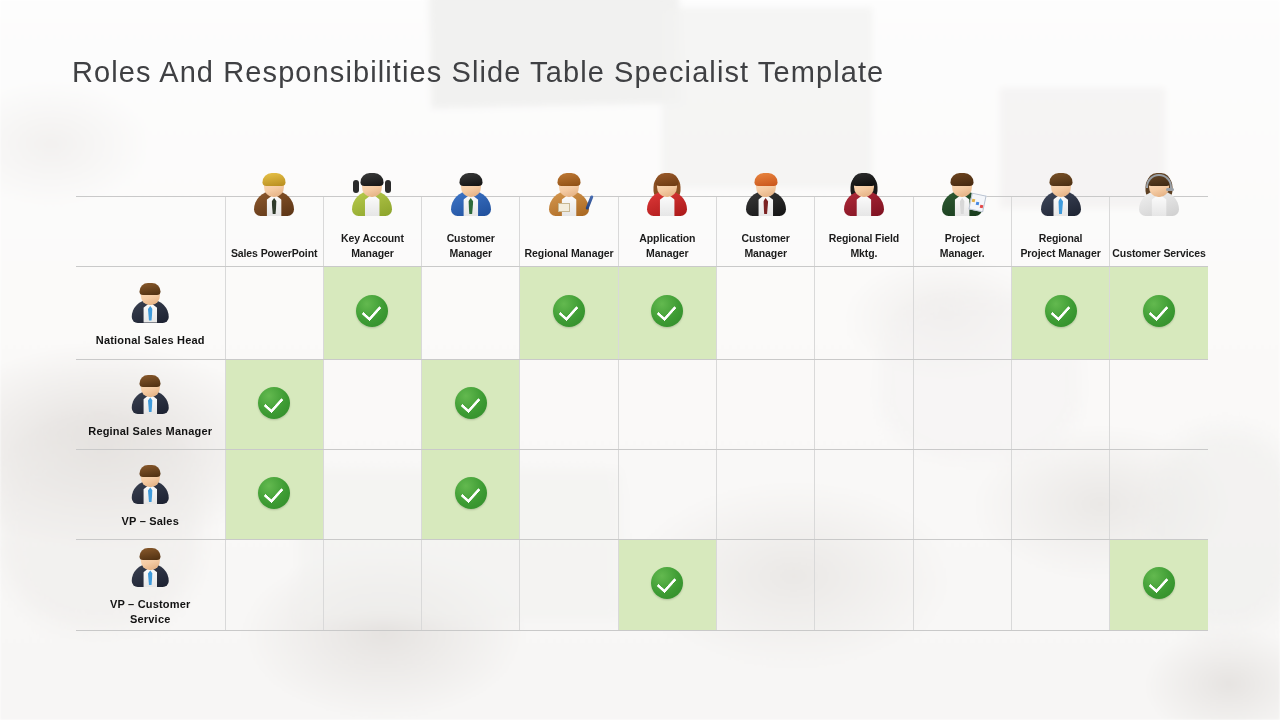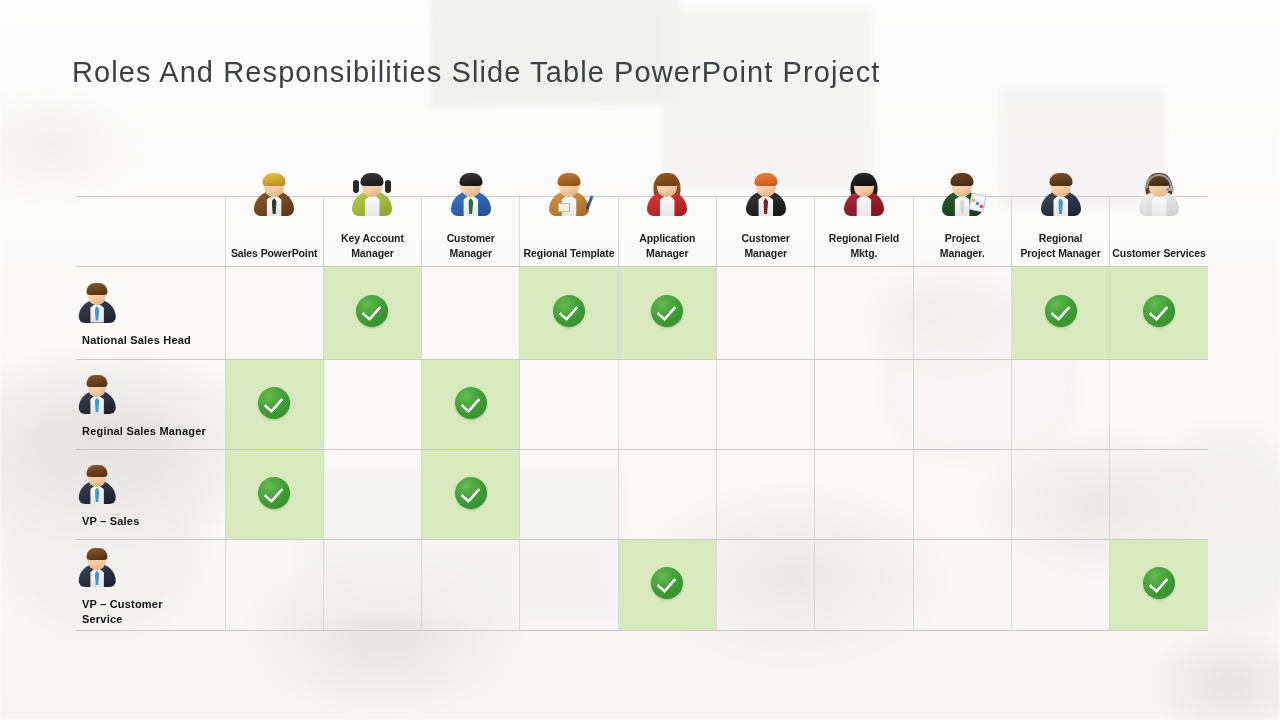--- a/index.html
+++ b/index.html
@@ -103,20 +103,21 @@
   }
 
   
   .body-row { height: 90px; }
   .body-row.r1 { height: 93px; }
   .body-row.r4 { height: 91px; }
 
   .row-head {
     border-bottom: 1px solid #c9c9c9;
     border-right: 1px solid #d9d9d9;
+    text-align: center;
     vertical-align: middle;
   }
   .row-head-inner { padding-top: 4px; }
   .row-label {
     font-size: 11px;
     font-weight: 700;
     color: #121212;
     line-height: 15px;
     letter-spacing: .2px;
     margin-top: 4px;
@@ -216,21 +217,21 @@
 <div id="backdrop">
   <div class="sheet s1"></div>
   <div class="sheet s2"></div>
   <div class="sheet s3"></div>
   <div class="sheet s4"></div>
   <div class="sheet s5"></div>
   <div class="sheet s6"></div>
   <div class="sheet s7"></div>
 </div>
 
-<div id="title">Roles And Responsibilities Slide Table PowerPoint Project</div>
+<div id="title">Roles And Responsibilities Slide Table Specialist Template</div>
 
 <table id="matrix">
   <tbody id="matrix-body">
       <tr class="head-row">
         <td class="corner-cell head-cell"></td>
         <td class="col-cell head-cell">
           <div class="head-inner">
             <span class="head-avatar"><span class="avatar" style="width: 46px; height: 46px;"><span class="body" style="background: linear-gradient(160deg, rgb(143, 90, 46), rgb(90, 52, 21)); width: 40px; height: 25px; border-radius: 20px 20px 7px 7px;"></span><span class="shirt" style="width: 15px; height: 22px;"></span><span class="tie" style="background: rgb(47, 58, 42); width: 5px; height: 16px;"></span><span class="head" style="width: 20px; height: 22px; top: 3px;"></span><span class="hair" style="background: linear-gradient(170deg, rgb(232, 195, 74), rgb(183, 140, 30)); width: 23px; height: 13px; top: 1px; border-radius: 12px 12px 5px 5px;"></span></span></span>
             <div class="head-label">Sales PowerPoint</div>
           </div>
@@ -243,21 +244,21 @@
         </td>
         <td class="col-cell head-cell">
           <div class="head-inner">
             <span class="head-avatar"><span class="avatar" style="width: 46px; height: 46px;"><span class="body" style="background: linear-gradient(160deg, rgb(63, 119, 201), rgb(31, 79, 155)); width: 40px; height: 25px; border-radius: 20px 20px 7px 7px;"></span><span class="shirt" style="width: 15px; height: 22px;"></span><span class="tie" style="background: rgb(46, 107, 58); width: 5px; height: 16px;"></span><span class="head" style="width: 20px; height: 22px; top: 3px;"></span><span class="hair" style="background: linear-gradient(170deg, rgb(58, 58, 58), rgb(18, 18, 18)); width: 23px; height: 13px; top: 1px; border-radius: 12px 12px 5px 5px;"></span></span></span>
             <div class="head-label">Customer<br>Manager</div>
           </div>
         </td>
         <td class="col-cell head-cell">
           <div class="head-inner">
             <span class="head-avatar"><span class="avatar" style="width: 46px; height: 46px;"><span class="body" style="background: linear-gradient(160deg, rgb(215, 154, 82), rgb(168, 102, 31)); width: 40px; height: 25px; border-radius: 20px 20px 7px 7px;"></span><span class="shirt" style="width: 15px; height: 22px;"></span><span class="head" style="width: 20px; height: 22px; top: 3px;"></span><span class="hair" style="background: linear-gradient(170deg, rgb(192, 122, 54), rgb(142, 79, 19)); width: 23px; height: 13px; top: 1px; border-radius: 12px 12px 5px 5px;"></span><span class="acc" style="right: 1px; bottom: 8px; width: 3px; height: 15px; background: linear-gradient(rgb(74, 111, 181), rgb(34, 64, 124)); transform: rotate(22deg); border-radius: 1.5px; z-index: 6;"></span><span class="acc" style="left: 12px; bottom: 6px; width: 12px; height: 9px; background: rgb(243, 237, 220); border: 1px solid rgb(200, 184, 147); z-index: 6;"></span></span></span>
-            <div class="head-label">Regional Template</div>
+            <div class="head-label">Regional Manager</div>
           </div>
         </td>
         <td class="col-cell head-cell">
           <div class="head-inner">
             <span class="head-avatar"><span class="avatar" style="width: 46px; height: 46px;"><span class="acc" style="left: 50%; top: 2px; transform: translateX(-50%); width: 27px; height: 26px; border-radius: 13px 13px 9px 9px; background: rgb(139, 79, 34); z-index: 1;"></span><span class="body" style="background: linear-gradient(160deg, rgb(224, 58, 58), rgb(169, 24, 24)); width: 40px; height: 25px; border-radius: 20px 20px 7px 7px;"></span><span class="shirt" style="width: 15px; height: 22px;"></span><span class="head" style="width: 20px; height: 22px; top: 3px;"></span><span class="hair" style="background: linear-gradient(170deg, rgb(155, 91, 43), rgb(109, 58, 18)); width: 23px; height: 13px; top: 1px; border-radius: 12px 12px 5px 5px;"></span></span></span>
             <div class="head-label">Application<br>Manager</div>
           </div>
         </td>
         <td class="col-cell head-cell">
           <div class="head-inner">

